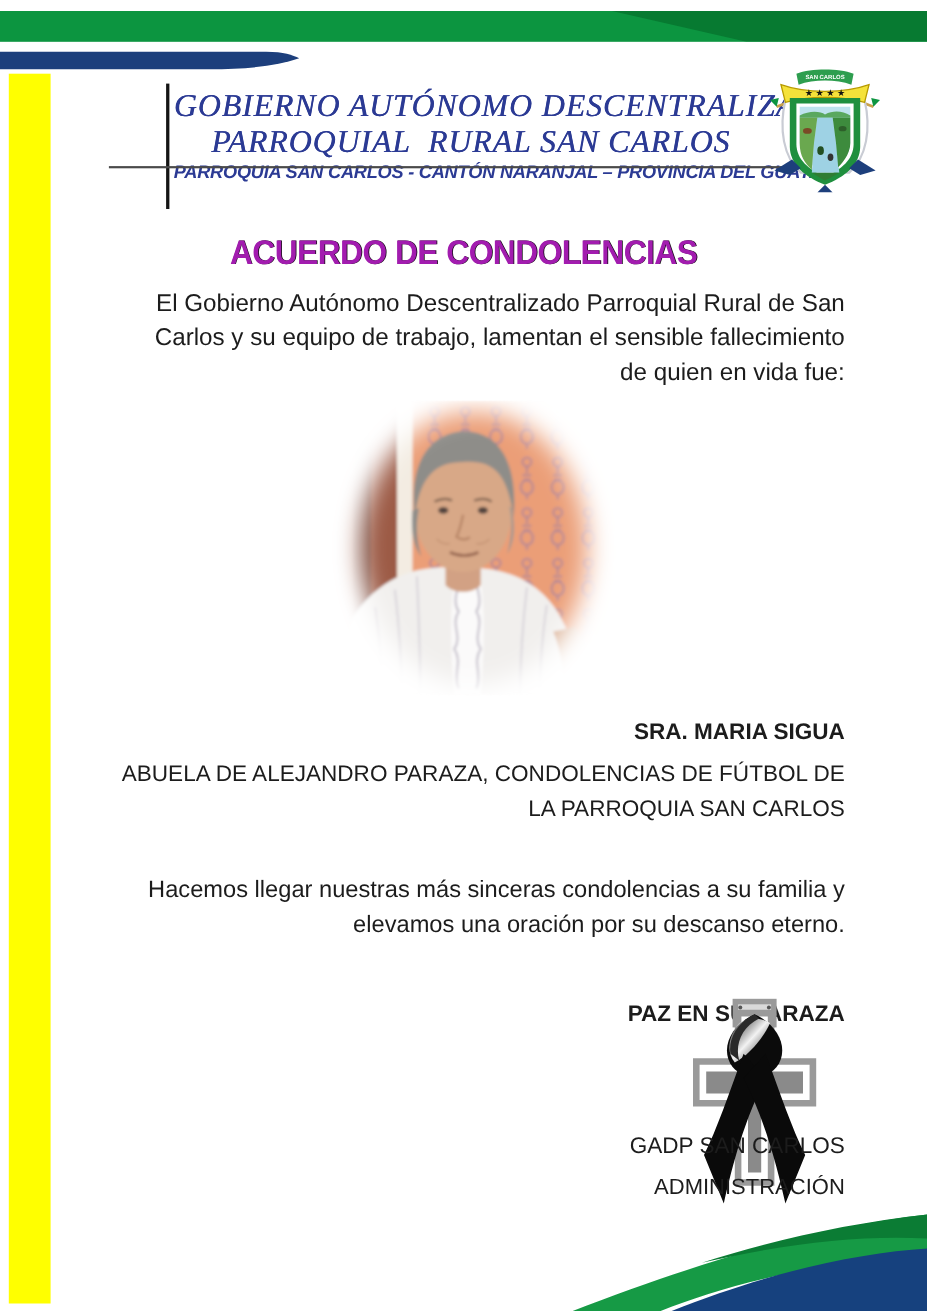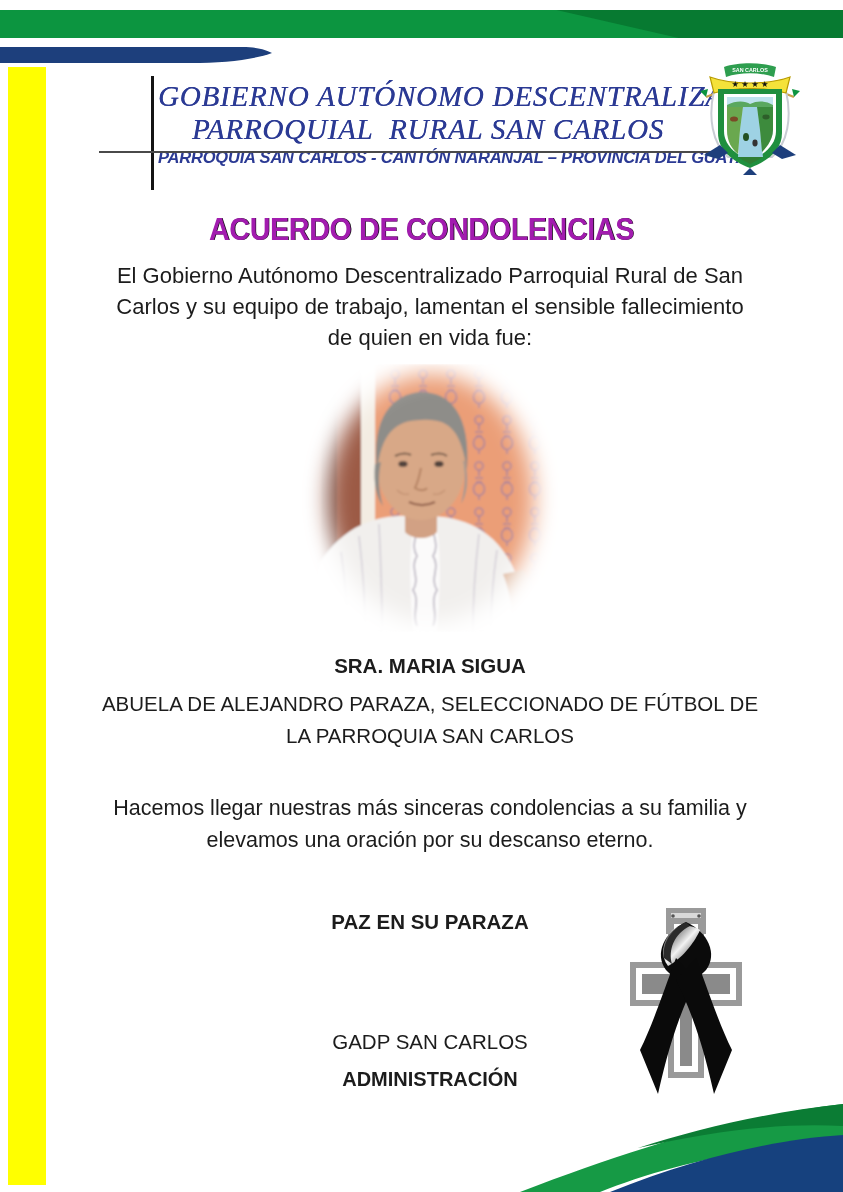--- a/index.html
+++ b/index.html
@@ -22,30 +22,30 @@
   .hdr-org { font-family:"Liberation Serif", serif; font-style:italic; font-size:29px;
     letter-spacing:0.8px; text-shadow:0.3px 0 currentColor; line-height:33px; white-space:pre; }
   .hdr-sub { font-style:italic; font-weight:bold; font-size:16.5px; letter-spacing:-0.2px;
     margin-top:2px; white-space:pre; }
   .crest { position:absolute; left:698px; top:57px; width:104px; height:118px; }
   
   .doc-title { position:absolute; left:0; top:212px; width:843px; text-align:center;
     font-size:31px; font-weight:bold; color:#a21caf; letter-spacing:-0.5px;
     text-shadow:0.7px 0 0 #0d0d0d; }
   .doc-title span { display:inline-block; transform:scaleX(0.93); }
-  .para { position:absolute; left:92px; width:676px; text-align:center; font-size:22px;
+  .para { position:absolute; left:92px; width:676px; text-align:right; font-size:22px;
     line-height:31px; color:#1c1c1c; }
   .p-intro { top:260px; }
   .p-name { top:650px; font-weight:bold; font-size:20.5px; }
   .p-relation { top:688px; font-size:20.5px; line-height:31.5px; }
   .p-condolence { top:793px; font-size:21.5px; line-height:31.5px; }
   .p-farewell { top:906px; font-weight:bold; font-size:20.5px; }
   .p-dateline { top:946px; font-size:21.5px; }
   .p-sign-org { top:1026px; font-size:20.5px; }
-  .p-sign-role { top:1064px; font-weight:bold; font-size:20px; }
+  .p-sign-role { top:1064px; font-weight:normal; font-size:20px; }
   .portrait { position:absolute; left:297px; top:364px; width:268px; height:268px; }
   .mourning { position:absolute; left:610px; top:900px; width:152px; height:200px; }
   
   .bottom-waves { position:absolute; left:0; top:1062px; width:843px; height:130px; }
 </style>
 </head>
 <body>
 
 <div class="page">
 
@@ -170,21 +170,21 @@
         <path d="M100,126 C104,130 108,131 112,130" stroke="#c09070" stroke-width="1.4" fill="none"></path>
         <path d="M148,126 C144,130 140,131 136,130" stroke="#c09070" stroke-width="1.4" fill="none"></path>
       </g>
 
       <path d="M206,210 C214,230 216,250 214,268 L240,268 C242,240 236,220 226,206 Z" fill="#d8ab8d"></path>
     </g>
   </svg>
 
   <div class="para p-name">SRA. MARIA SIGUA</div>
   <div class="para p-relation">
-    <div>ABUELA DE ALEJANDRO PARAZA, SELECCIONADO DE FÚTBOL DE</div>
+    <div>ABUELA DE ALEJANDRO PARAZA, CONDOLENCIAS DE FÚTBOL DE</div>
     <div>LA PARROQUIA SAN CARLOS</div>
   </div>
 
   <div class="para p-condolence">
     <div>Hacemos llegar nuestras más sinceras condolencias a su familia y</div>
     <div>elevamos una oración por su descanso eterno.</div>
   </div>
 
   <div class="para p-farewell">PAZ EN SU PARAZA</div>
 

